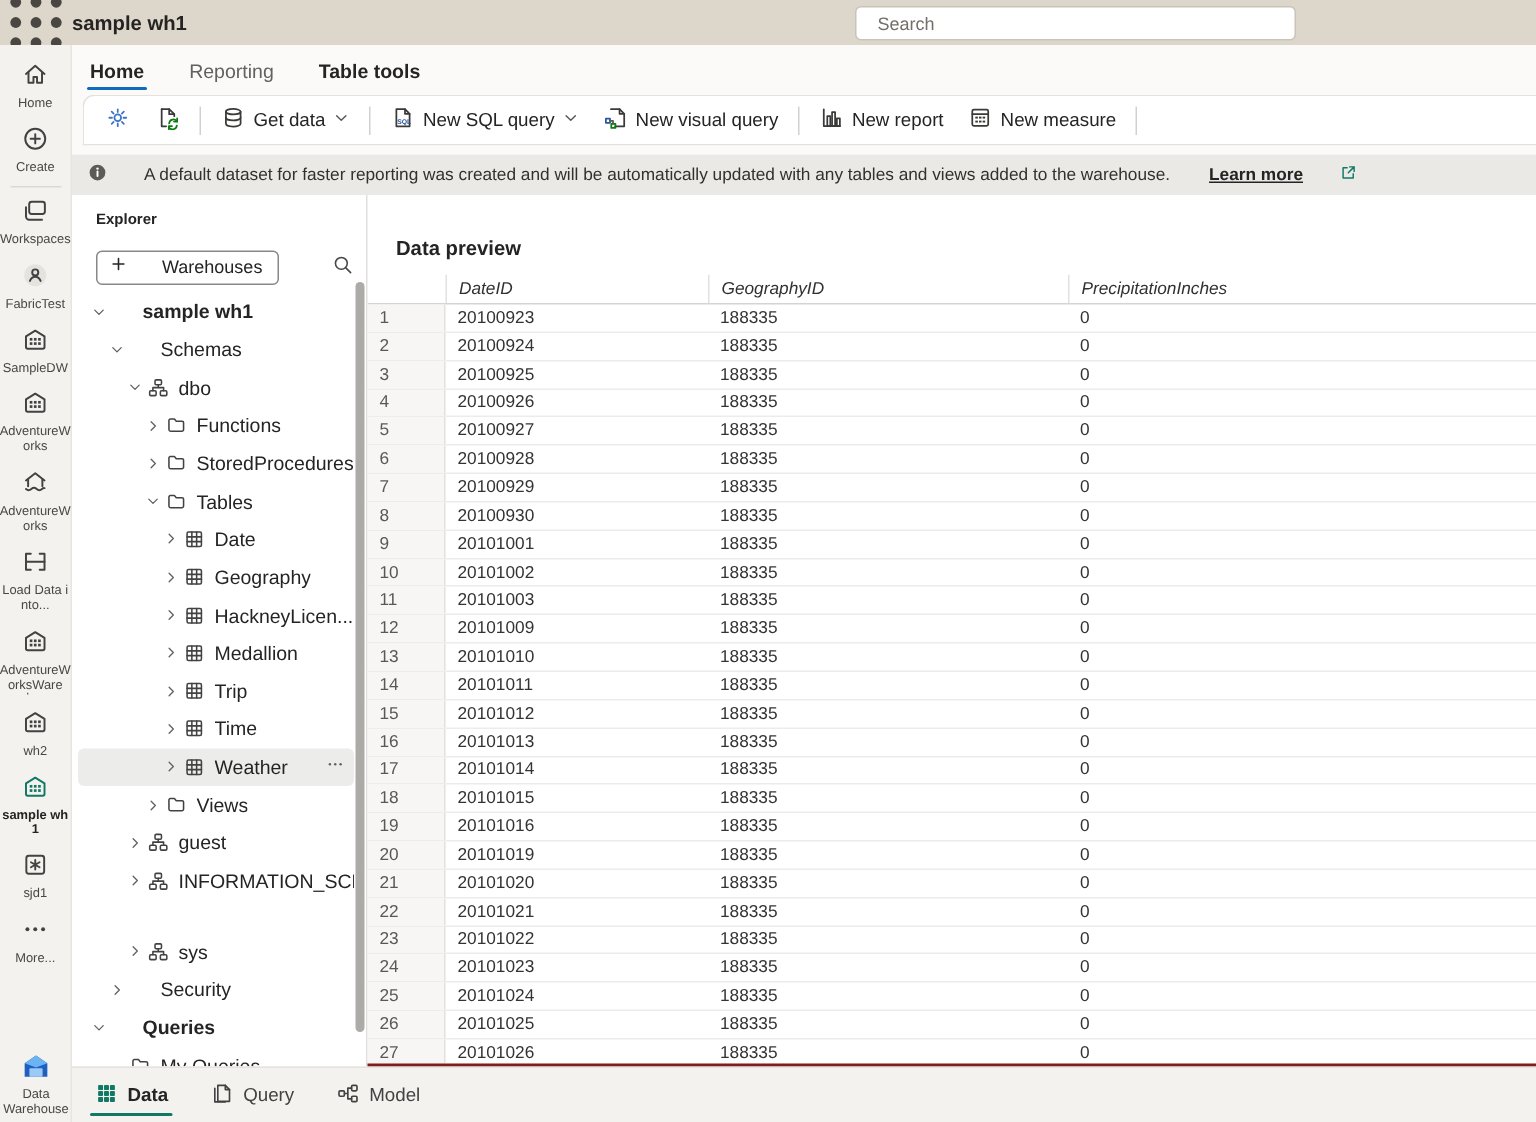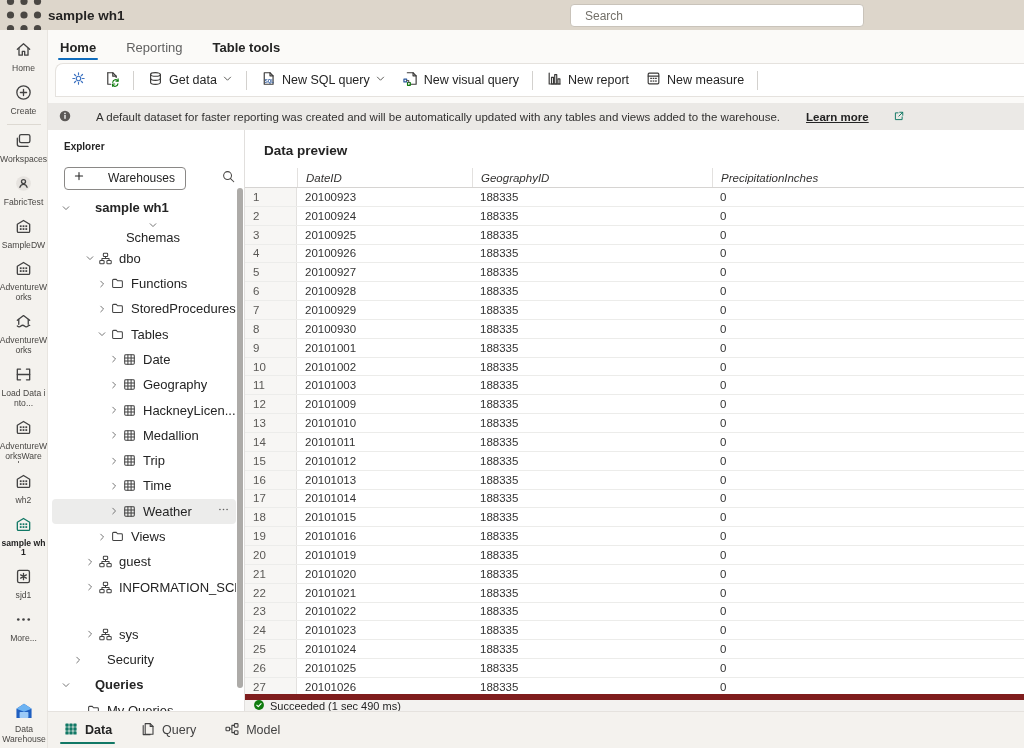--- a/index.html
+++ b/index.html
@@ -67,21 +67,21 @@
   .trow .tchev svg { width:10px; height:10px; }
   .trow .ticon { width:17px; flex:none; display:flex; justify-content:center; color:#424242; margin-right:5px; }
   .trow .ticon svg { width:15px; height:15px; }
   .trow .tlabel { white-space:nowrap; overflow:hidden; }
   .trow.bold .tlabel { font-weight:bold; }
   .trow .tmore { position:absolute; right:6px; color:#616161; }
   .trow .tmore svg { width:13px; height:13px; }
   .exp-scroll { position:absolute; right:1px; top:58px; width:6px; height:500px; background:#aFaDaA; background:#adaba8; border-radius:3px; }
 
   
-  .preview { position:relative; flex:1; height:100%; display:flex; flex-direction:column; }
+  .preview { position:relative; flex:1; height:100%; display:flex; flex-direction:column;margin-top:15px; }
   .pv-title { font-size:13.5px; font-weight:bold; color:#242424; padding:13px 0 0 19px; }
   .pv-table { position:absolute; left:0; right:0; top:38px; bottom:17px; overflow:hidden; font-size:11.5px; }
   .hrow, .drow { display:grid; grid-template-columns:52px 175px 240px 1fr; }
   .hrow { height:20px; border-bottom:1px solid #d6d4d2;font-style:italic; }
   .hcell { display:flex; align-items:center; padding-left:8px; color:#323130; border-left:1px solid #e3e1df; }
   .hcell:first-child { border-left:none; }
   .drow { height:18.85px; border-bottom:1px solid #ececea; }
   .dnum { background:#f7f6f4; color:#5a5855; display:flex; align-items:center; padding-left:8px; border-right:1px solid #e3e1df; }
   .dcell { display:flex; align-items:center; padding-left:8px; color:#333; }
   .statusbar { position:absolute; left:0; right:0; bottom:0; height:17px; background:#f3f2f0; border-top:6px solid #7f1d1d; display:flex; align-items:center; gap:5px; padding-left:8px; font-size:11px; color:#242424; }
@@ -402,21 +402,21 @@
         <div class="tree" id="tree">
             <div class="trow bold" style="padding-left: 6px;">
               <span class="tchev">
                 <svg viewBox="0 0 16 16" fill="none" stroke="currentColor" stroke-width="1.4" stroke-linecap="round" stroke-linejoin="round">
                   <path d="M3.5 6l4.5 4.5L12.5 6"></path>
                 </svg>
               </span>
               <span class="ticon"></span>
               <span class="tlabel">sample wh1</span>
             </div>
-            <div class="trow" style="padding-left: 18px; flex-direction: column;">
+            <div class="trow" style="padding-left: 18px;">
               <span class="tchev">
                 <svg viewBox="0 0 16 16" fill="none" stroke="currentColor" stroke-width="1.4" stroke-linecap="round" stroke-linejoin="round">
                   <path d="M3.5 6l4.5 4.5L12.5 6"></path>
                 </svg>
               </span>
               <span class="ticon"></span>
               <span class="tlabel">Schemas</span>
             </div>
             <div class="trow" style="padding-left: 30px;">
               <span class="tchev">

